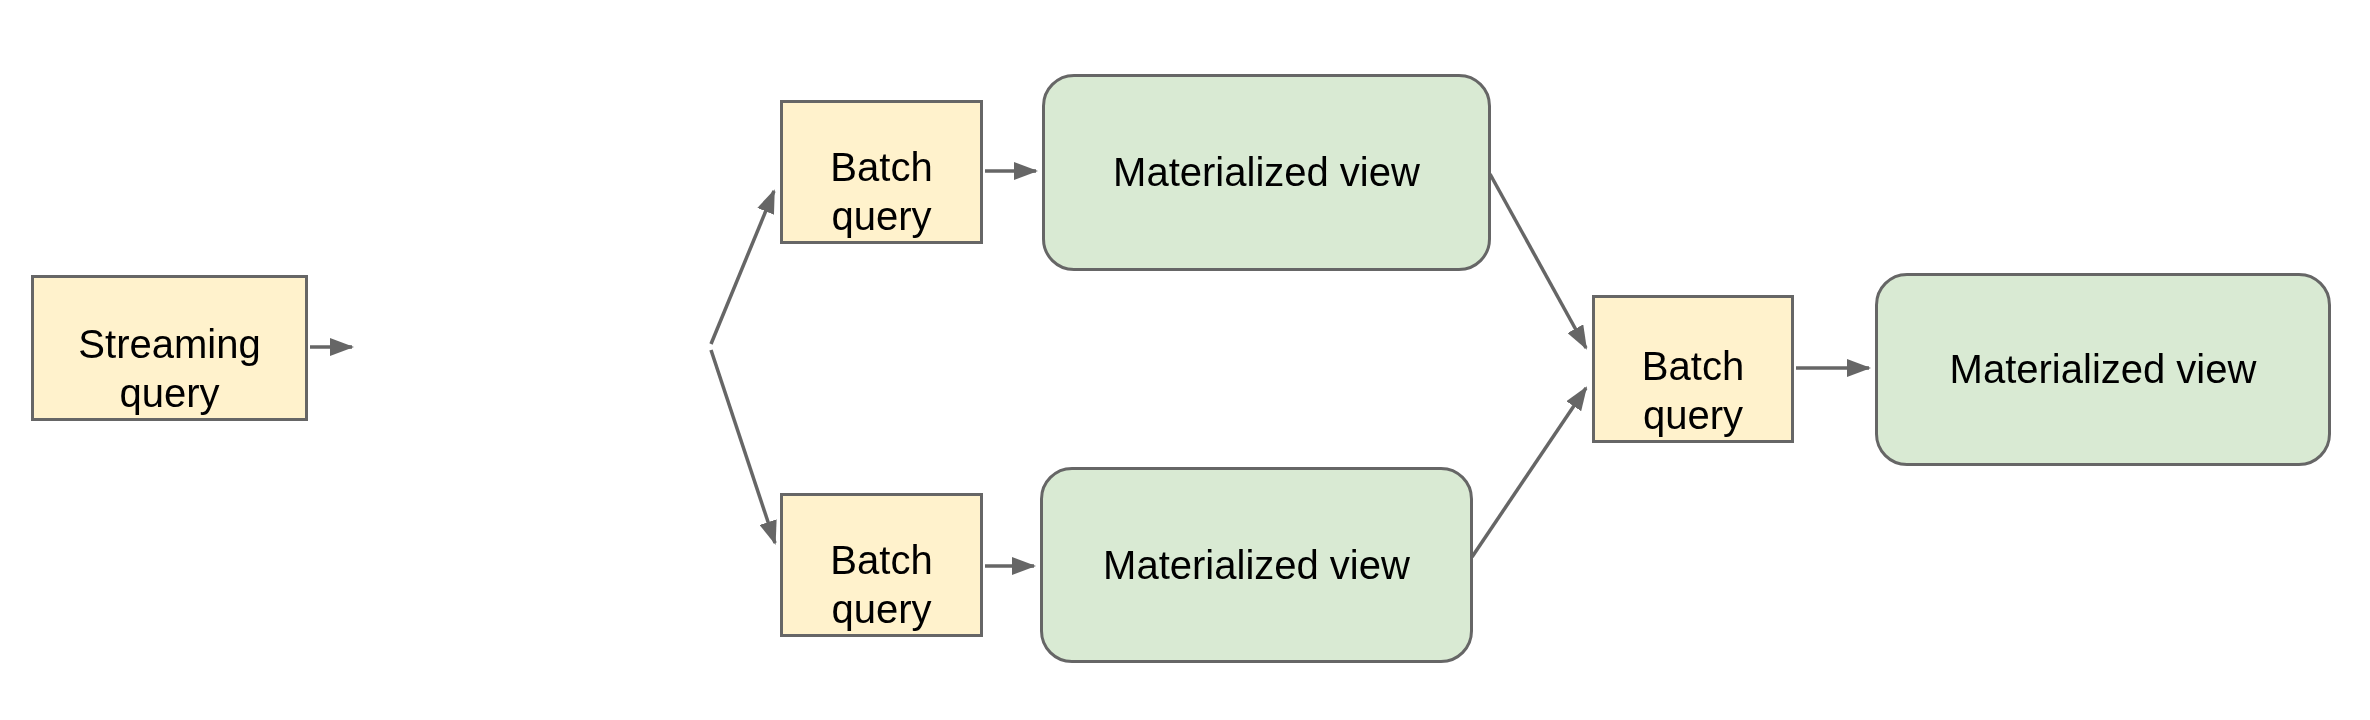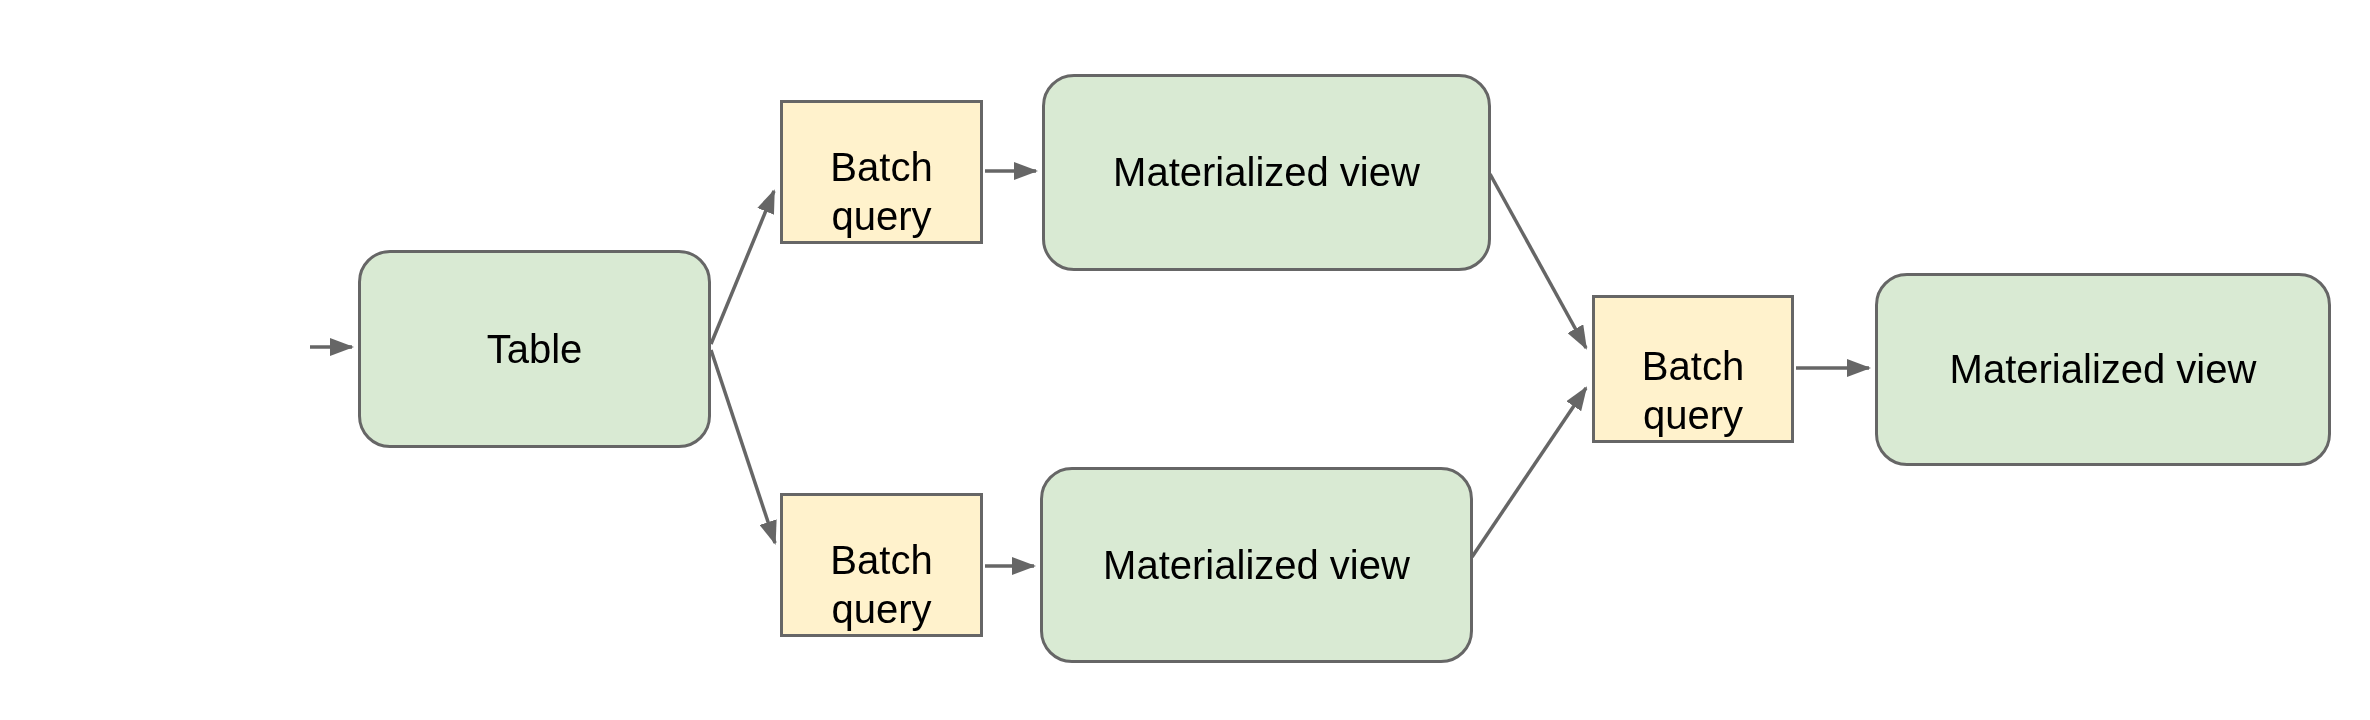--- a/index.html
+++ b/index.html
@@ -70,24 +70,24 @@
   <line x1="310" y1="347" x2="352" y2="347" stroke="#666666" stroke-width="3.5" marker-end="url(#arrowhead)"></line>
       <line x1="711" y1="344" x2="774" y2="191" stroke="#666666" stroke-width="3.5" marker-end="url(#arrowhead)"></line>
       <line x1="711" y1="350" x2="775" y2="543" stroke="#666666" stroke-width="3.5" marker-end="url(#arrowhead)"></line>
       <line x1="985" y1="171" x2="1036" y2="171" stroke="#666666" stroke-width="3.5" marker-end="url(#arrowhead)"></line>
       <line x1="985" y1="566" x2="1034" y2="566" stroke="#666666" stroke-width="3.5" marker-end="url(#arrowhead)"></line>
       <line x1="1490" y1="174" x2="1586" y2="348" stroke="#666666" stroke-width="3.5" marker-end="url(#arrowhead)"></line>
       <line x1="1472" y1="557" x2="1586" y2="388" stroke="#666666" stroke-width="3.5" marker-end="url(#arrowhead)"></line>
       <line x1="1796" y1="368" x2="1869" y2="368" stroke="#666666" stroke-width="3.5" marker-end="url(#arrowhead)"></line>
     </svg>
 
+  <div class="node node-process" id="node-streaming-query" style="background: rgb(255, 242, 204); border-color: rgb(102, 102, 102); color: rgb(0, 0, 0);">
+    <span>Streaming query</span>
+  </div>
 
-  <div class="node node-data" id="node-table" style="background: rgb(217, 234, 211); border-color: rgb(102, 102, 102); color: rgb(0, 0, 0);">
-    <span>Table</span>
-  </div>
 
   <div class="node node-process" id="node-batch-query-top" style="background: rgb(255, 242, 204); border-color: rgb(102, 102, 102); color: rgb(0, 0, 0);">
     <span>Batch query</span>
   </div>
 
   <div class="node node-data" id="node-mv-top" style="background: rgb(217, 234, 211); border-color: rgb(102, 102, 102); color: rgb(0, 0, 0);">
     <span>Materialized view</span>
   </div>
 
   <div class="node node-process" id="node-batch-query-bottom" style="background: rgb(255, 242, 204); border-color: rgb(102, 102, 102); color: rgb(0, 0, 0);">

